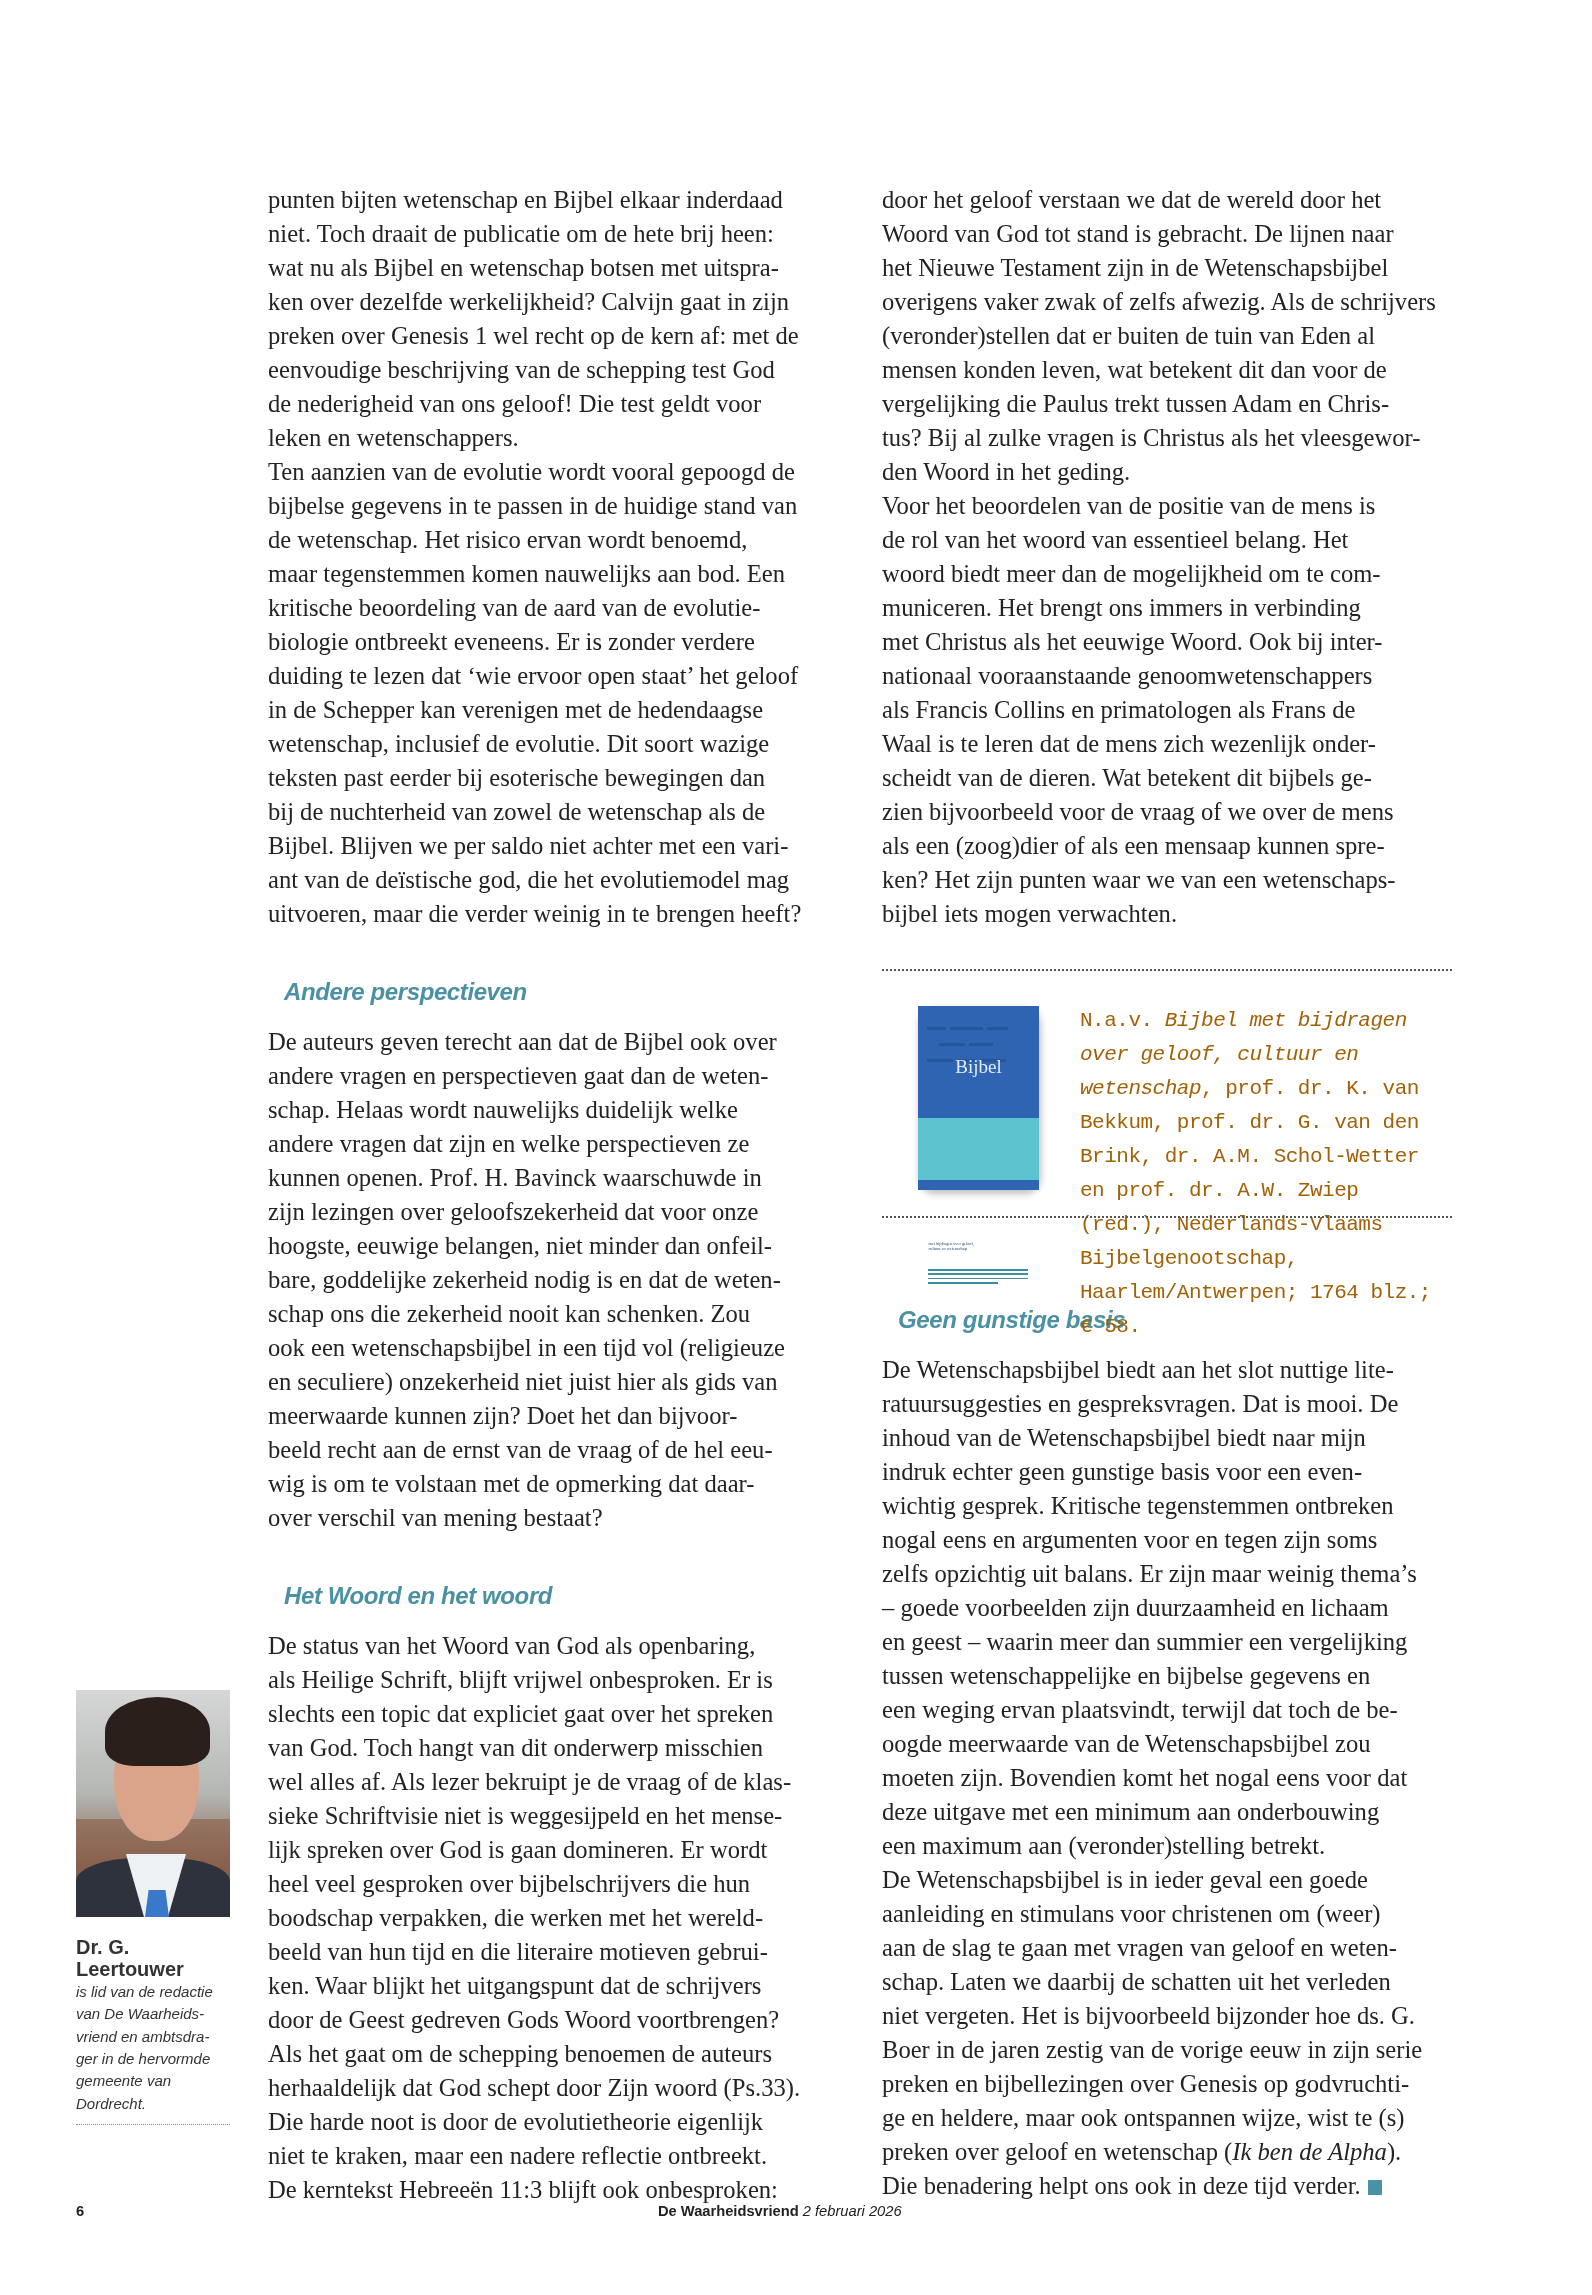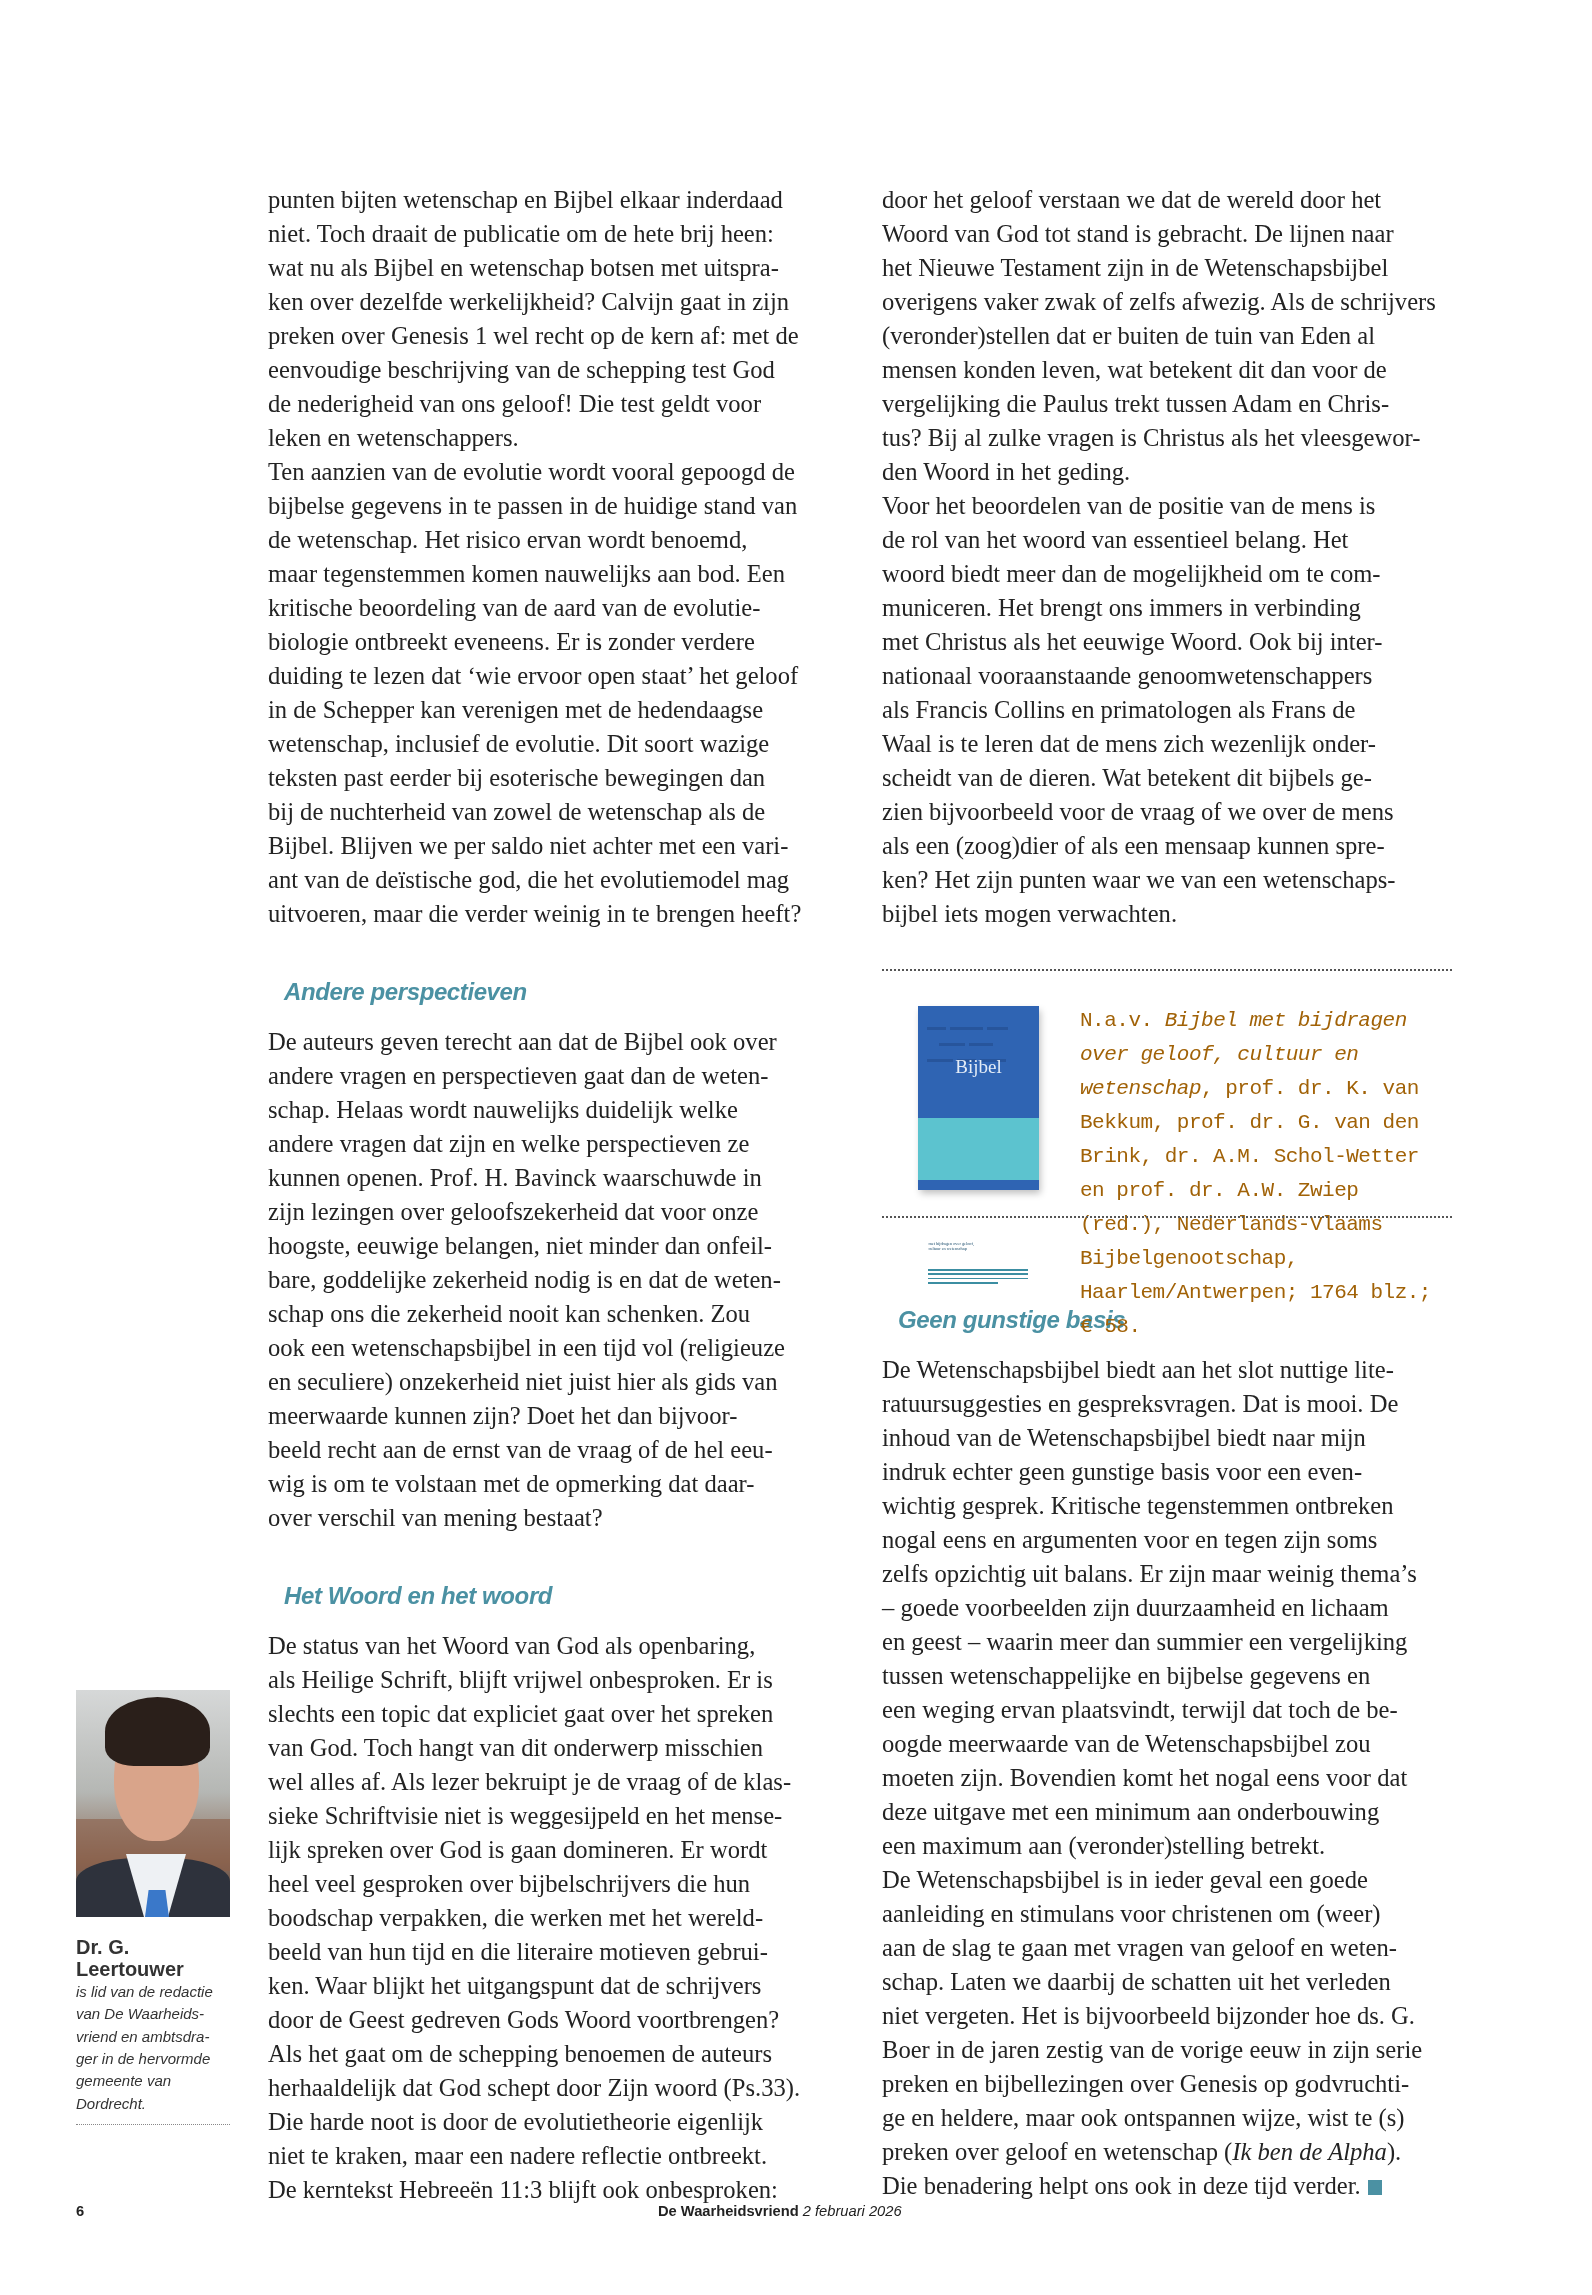--- a/index.html
+++ b/index.html
@@ -10,21 +10,21 @@
   .right-col { left: 882px; top: 183px; width: 578px; }
   .heading { font-family: "Liberation Sans", "DejaVu Sans", sans-serif; font-style: italic; font-weight: bold; color: #4b91a3; font-size: 24px; line-height: 34px; margin: 16px; letter-spacing: -0.4px; }
   .gap { height: 28px; }
   .endmark { display: inline-block; width: 14.7px; height: 14.7px; background: #4b91a3; margin-left: 7px; vertical-align: -0.9px; }
   em { font-style: italic; }
 
   .infobox { position: absolute; left: 882px; top: 960px; width: 570px; height: 259px; }
   .dotline { position: absolute; left: 0; width: 570px; height: 0; border-top: 2.6px dotted #555; }
   .dotline.top { top: 8.6px; }
   .dotline.bottom { top: 256px; }
-  .cover { position: absolute; left: 36px; top: 46px; width: 121px; height: 184px; box-shadow: 1.7px 3.5px 7px rgba(0,0,0,0.25); }
+  .cover { position: absolute; left: 36px; top: 46px; width: 121px; height: 184px; box-shadow: 1.7px 3.5px 7px rgba(0,0,0,0.25); border-radius: 16px; }
   .cover-top { position: absolute; left: 0; top: 0; width: 121px; height: 112px; background: #2f64b3; }
   .cover-mid { position: absolute; left: 0; top: 112px; width: 121px; height: 62px; background: #5cc3cf; }
   .cover-bot { position: absolute; left: 0; top: 174px; width: 121px; height: 9.5px; background: #2f64b3; }
   .cover-title { position: absolute; left: 0; width: 121px; top: 50px; text-align: center; font-family: "Liberation Serif", serif; font-size: 19px; color: #e3ecf7; }
   .cover-words { position: absolute; left: 8.6px; top: 12px; width: 104px; }
   .cover-words span { display: inline-block; height: 2.6px; background: #27559c; margin: 5.2px 4.3px 0 0; }
   .cover-sub { position: absolute; left: 10.4px; top: 123px; font-family: "Liberation Serif", serif; font-size: 4.3px; line-height: 5.2px; color: #1d4e6e; }
   .cover-lines { position: absolute; left: 10.4px; top: 151px; width: 100px; }
   .cover-lines div { height: 1.7px; background: #3c8ea2; margin-bottom: 2.6px; }
   .book-ref { position: absolute; left: 198px; top: 44px; width: 371px; font-family: Liberation Mono, monospace; font-size: 21px; line-height: 34px; color: #a16207; letter-spacing: -0.5px; }

